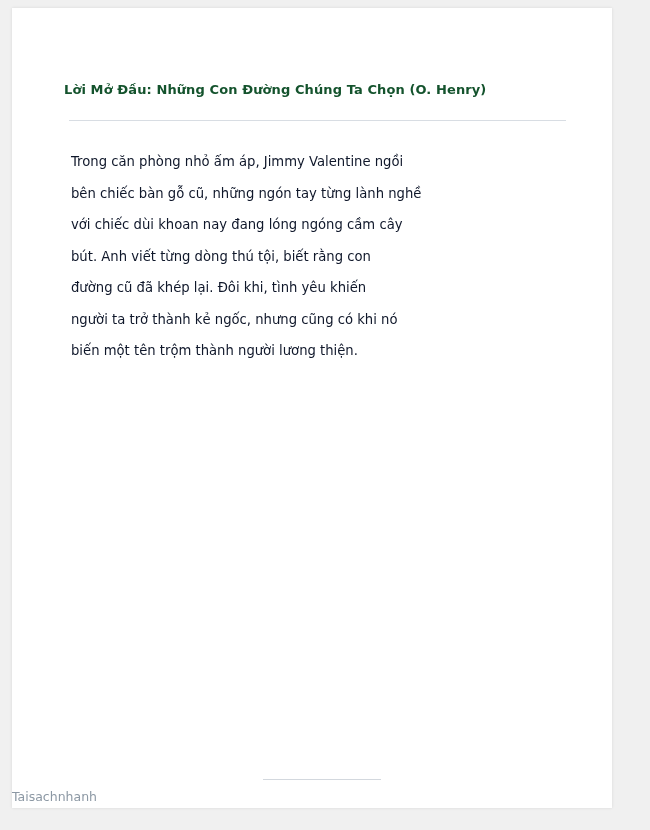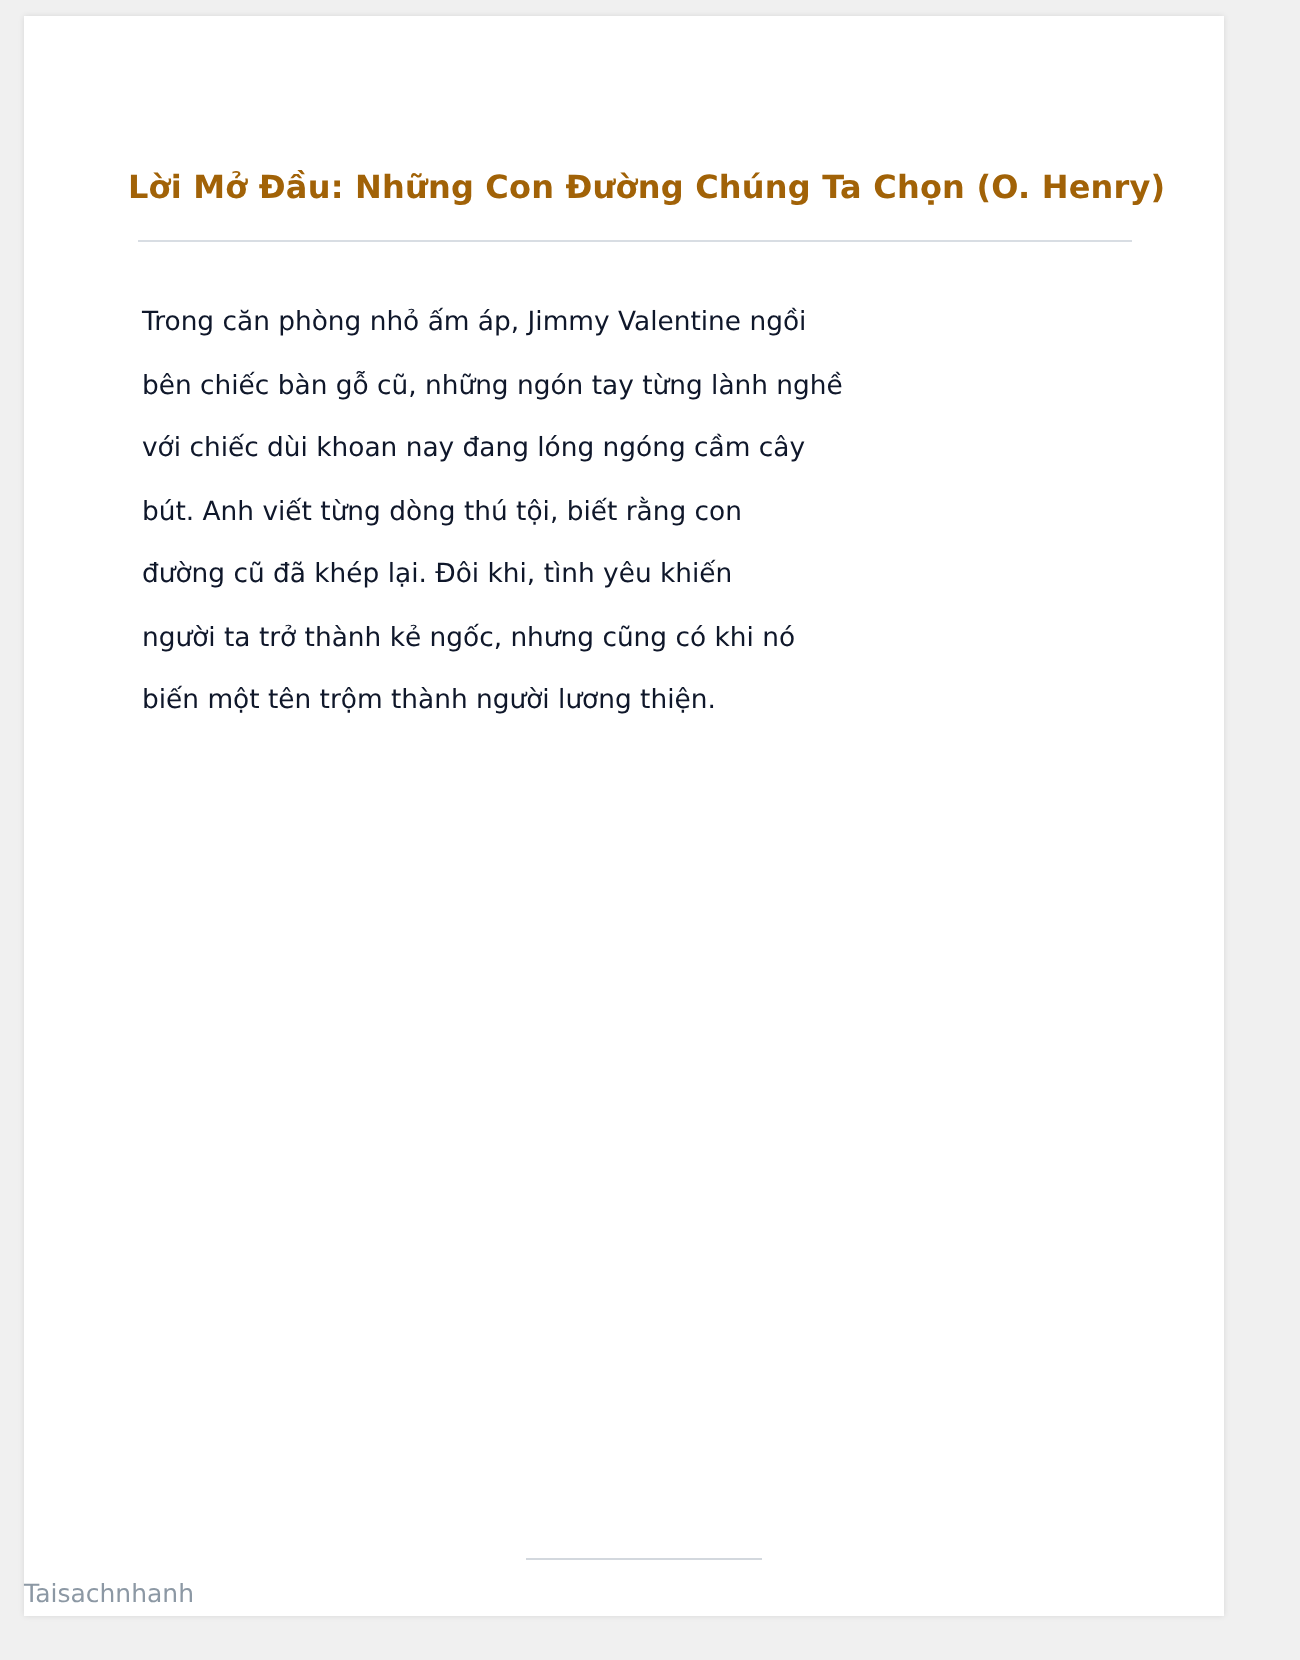--- a/index.html
+++ b/index.html
@@ -21,23 +21,23 @@
     height: 800px;
     background: #ffffff;
     box-shadow: 0 0 3px rgba(0,0,0,0.10);
     box-sizing: border-box;
   }
   .doc-title {
     position: absolute;
     left: 52px;
     top: 64px;
     width: 520px;
-    font-size: 16px;
+    font-size: 13px;
     font-weight: bold;
-    color: #a16207;
+    color: #14532d;
     letter-spacing: 0.1px;
     line-height: 1.35;
   }
   .title-rule {
     position: absolute;
     left: 57px;
     top: 112px;
     width: 497px;
     height: 1px;
     background: #d8dde3;

